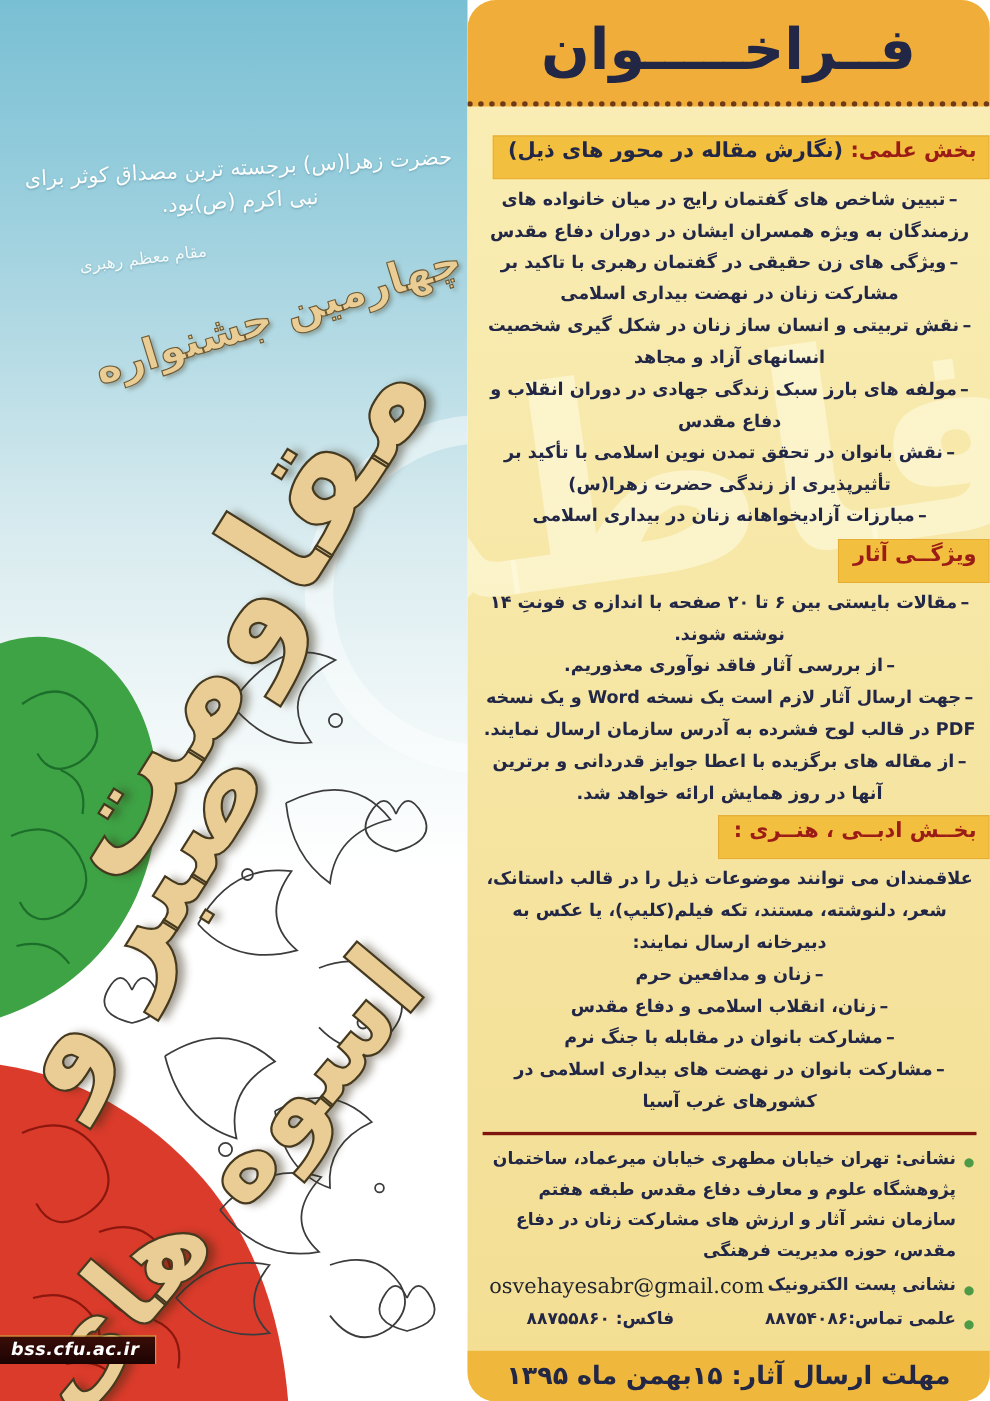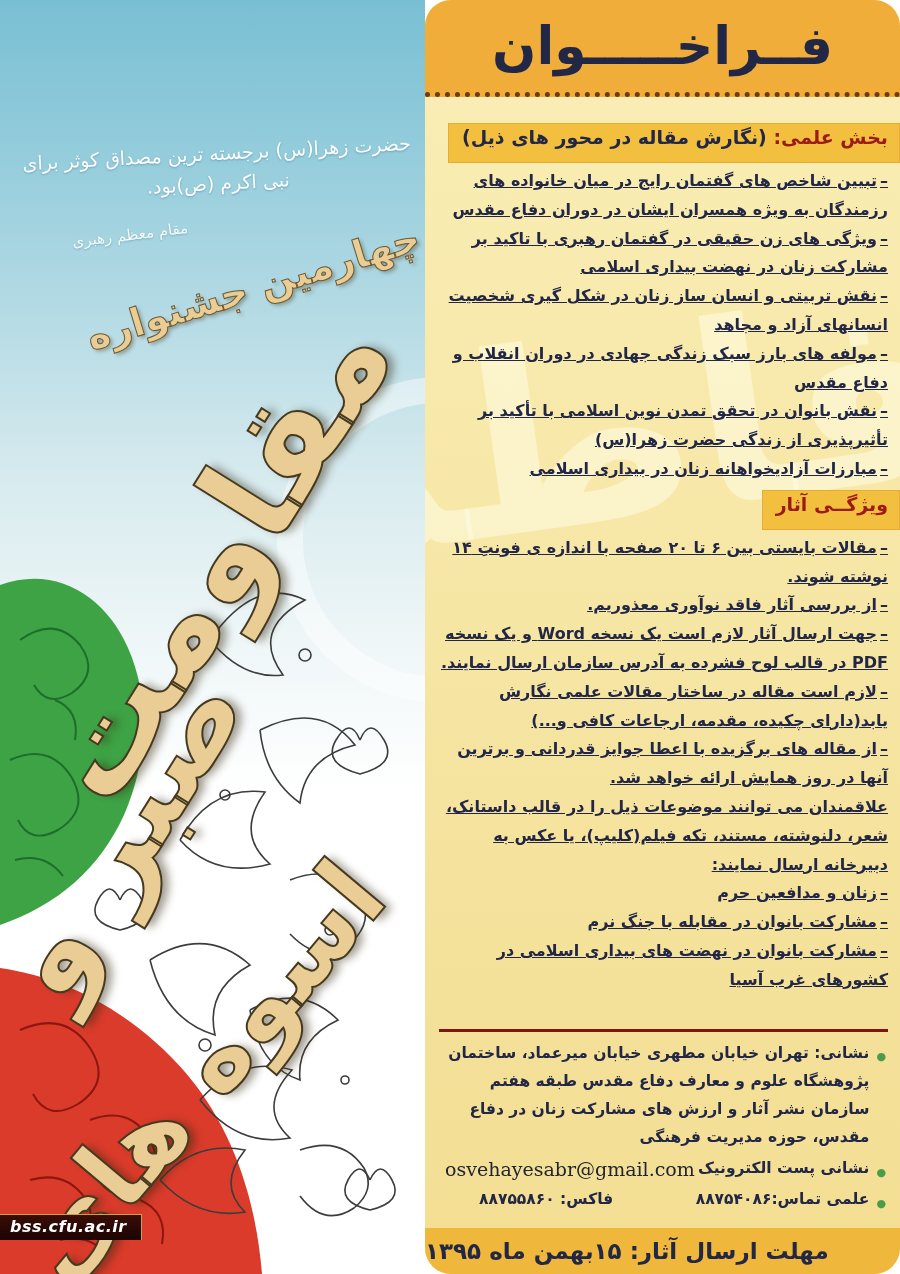--- a/index.html
+++ b/index.html
@@ -77,37 +77,37 @@
   }
   .sec-head-row{text-align:right;margin:6px -12px 4px 0;}
   .sec-head{
     display:inline-block;background:var(--highlight,#f2bf3e);
     padding:3px 12px 15px 14px;font-size:19px;font-weight:bold;
     box-shadow:inset 0 0 0 1px rgba(190,120,20,.25);
   }
   .sec-title{color:var(--maroon,#9b1b17);}
   .sec-sub{color:var(--navy,#232746);}
   .intro,.item-line{
-    font-size:16px;font-weight:bold;line-height:1.8;text-align:right;text-decoration:underline;
+    font-size:16px;font-weight:bold;line-height:1.8;text-align:center;
   }
   .item-line .dash{margin-left:3px;}
   .contact{
     flex:0 0 auto;border-top:3px solid #7e150e;margin:6px 12px 0 14px;
     padding:8px 2px 8px 0;font-size:15.5px;font-weight:bold;color:var(--navy,#232746);
     z-index:1;
   }
   .c-row{display:flex;align-items:flex-start;line-height:1.8;}
   .c-row .bullet{color:var(--green,#4e9b47);font-size:11px;margin-left:7px;margin-top:7px;flex:0 0 auto;}
   .c-row.split{justify-content:space-between;align-items:center;}
   .c-right{display:flex;align-items:center;}
   .email{direction:ltr;font-family:"DejaVu Serif",serif;font-weight:normal;font-size:19px;color:#20242e;margin-left:6px;}
   .fax-cell{margin-left:40px;text-align:center;}
   .footer{
     flex:0 0 46px;height:46px;background:var(--gold,#efb83c);
-    display:flex;align-items:center;justify-content:flex-end;z-index:2;margin-top:6px;
+    display:flex;align-items:center;justify-content:center;z-index:2;margin-top:6px;
   }
   .footer .deadline{color:var(--navy,#1d2135);font-size:23px;font-weight:bold;}
 </style>
 </head>
 <body>
 
 <div class="poster">
 
   <div class="art">
 
@@ -192,27 +192,32 @@
 
       <div class="sec-head-row">
         <span class="sec-head">
           <span class="sec-title">ویژگــی آثار</span>
         </span>
       </div>
       <div>
           <div class="item-line"><span class="dash">–</span><span>مقالات بایستی بین ۶ تا ۲۰ صفحه با اندازه ی فونتِ ۱۴ نوشته شوند.</span></div>
           <div class="item-line"><span class="dash">–</span><span>از بررسی آثار فاقد نوآوری معذوریم.</span></div>
           <div class="item-line"><span class="dash">–</span><span>جهت ارسال آثار لازم است یک نسخه Word و یک نسخه PDF در قالب لوح فشرده به آدرس سازمان ارسال نمایند.</span></div>
-          <div class="item-line"><span class="dash">–</span><span>لازم است مقاله در ساختار مقالات علمی نگارش یابد(دارای چکیده، مقدمه، ارجاعات کافی و...)</span></div>
           <div class="item-line"><span class="dash">–</span><span>از مقاله های برگزیده با اعطا جوایز قدردانی و برترین آنها در روز همایش ارائه خواهد شد.</span></div>
         </div>
 
+      <div class="sec-head-row">
+        <span class="sec-head">
+          <span class="sec-title">بخــش ادبــی ، هنــری :</span>
+        </span>
+      </div>
       <div class="intro">علاقمندان می توانند موضوعات ذیل را در قالب داستانک، شعر، دلنوشته، مستند، تکه فیلم(کلیپ)، یا عکس به دبیرخانه ارسال نمایند:</div>
       <div>
           <div class="item-line"><span class="dash">–</span><span>زنان و مدافعین حرم</span></div>
+          <div class="item-line"><span class="dash">–</span><span>زنان، انقلاب اسلامی و دفاع مقدس</span></div>
           <div class="item-line"><span class="dash">–</span><span>مشارکت بانوان در مقابله با جنگ نرم</span></div>
           <div class="item-line"><span class="dash">–</span><span>مشارکت بانوان در نهضت های بیداری اسلامی در کشورهای غرب آسیا</span></div>
         </div>
 
     </div>
 
     <div class="contact">
       <div class="c-row">
         <span class="bullet">●</span>
         <span class="c-text">نشانی: تهران خیابان مطهری خیابان میرعماد، ساختمان پژوهشگاه علوم و معارف دفاع مقدس طبقه هفتم سازمان نشر آثار و ارزش های مشارکت زنان در دفاع مقدس، حوزه مدیریت فرهنگی</span>

